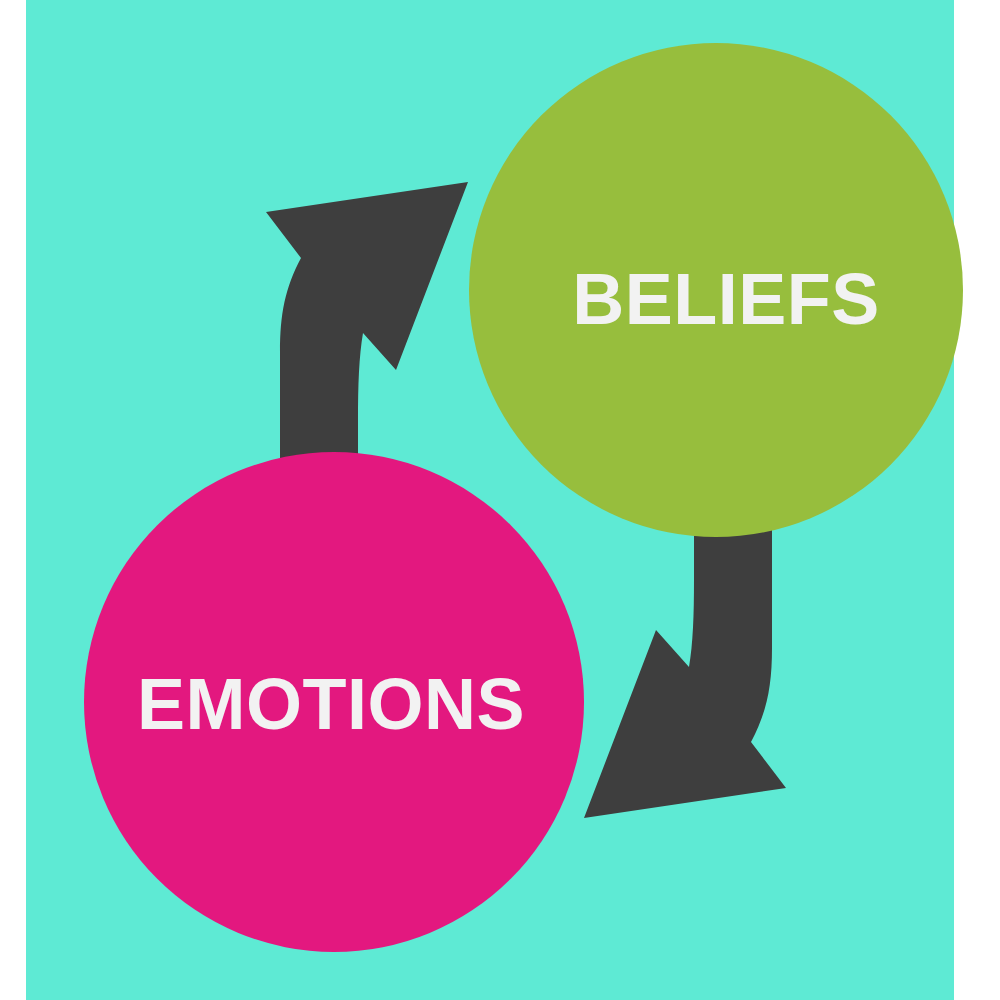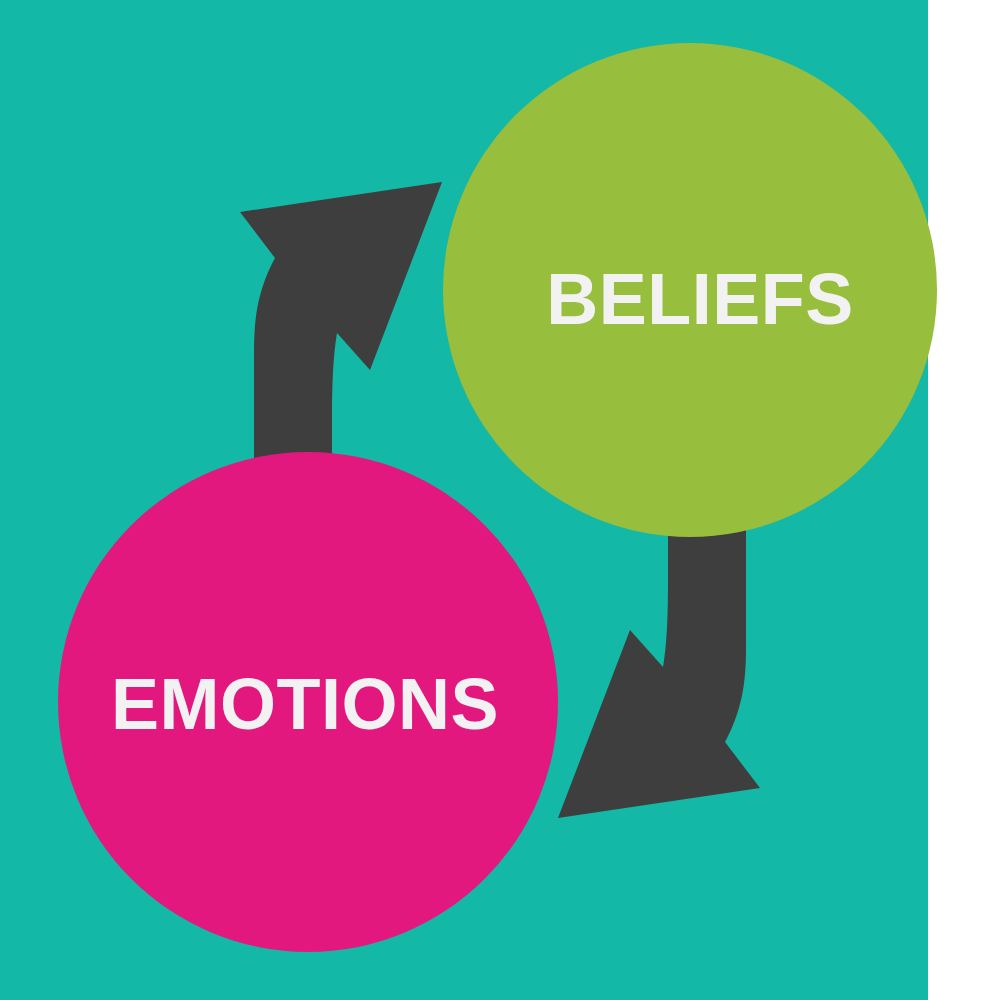--- a/index.html
+++ b/index.html
@@ -8,21 +8,22 @@
     background: #FFFFFF;
     width: 1000px;
     height: 1000px;
     overflow: hidden;
     font-family: "Liberation Sans", sans-serif;
   }
   .diagram-wrap {
     position: relative;
     width: 928px;
     height: 1000px;
-    background: #14b8a6;
+    background: #5eead4;
+    margin-left: 26px;
   }
   svg {
     display: block;
   }
   .node-label {
     font-family: "Liberation Sans", sans-serif;
     font-weight: bold;
     font-size: 72px;
     letter-spacing: 0.5px;
   }

